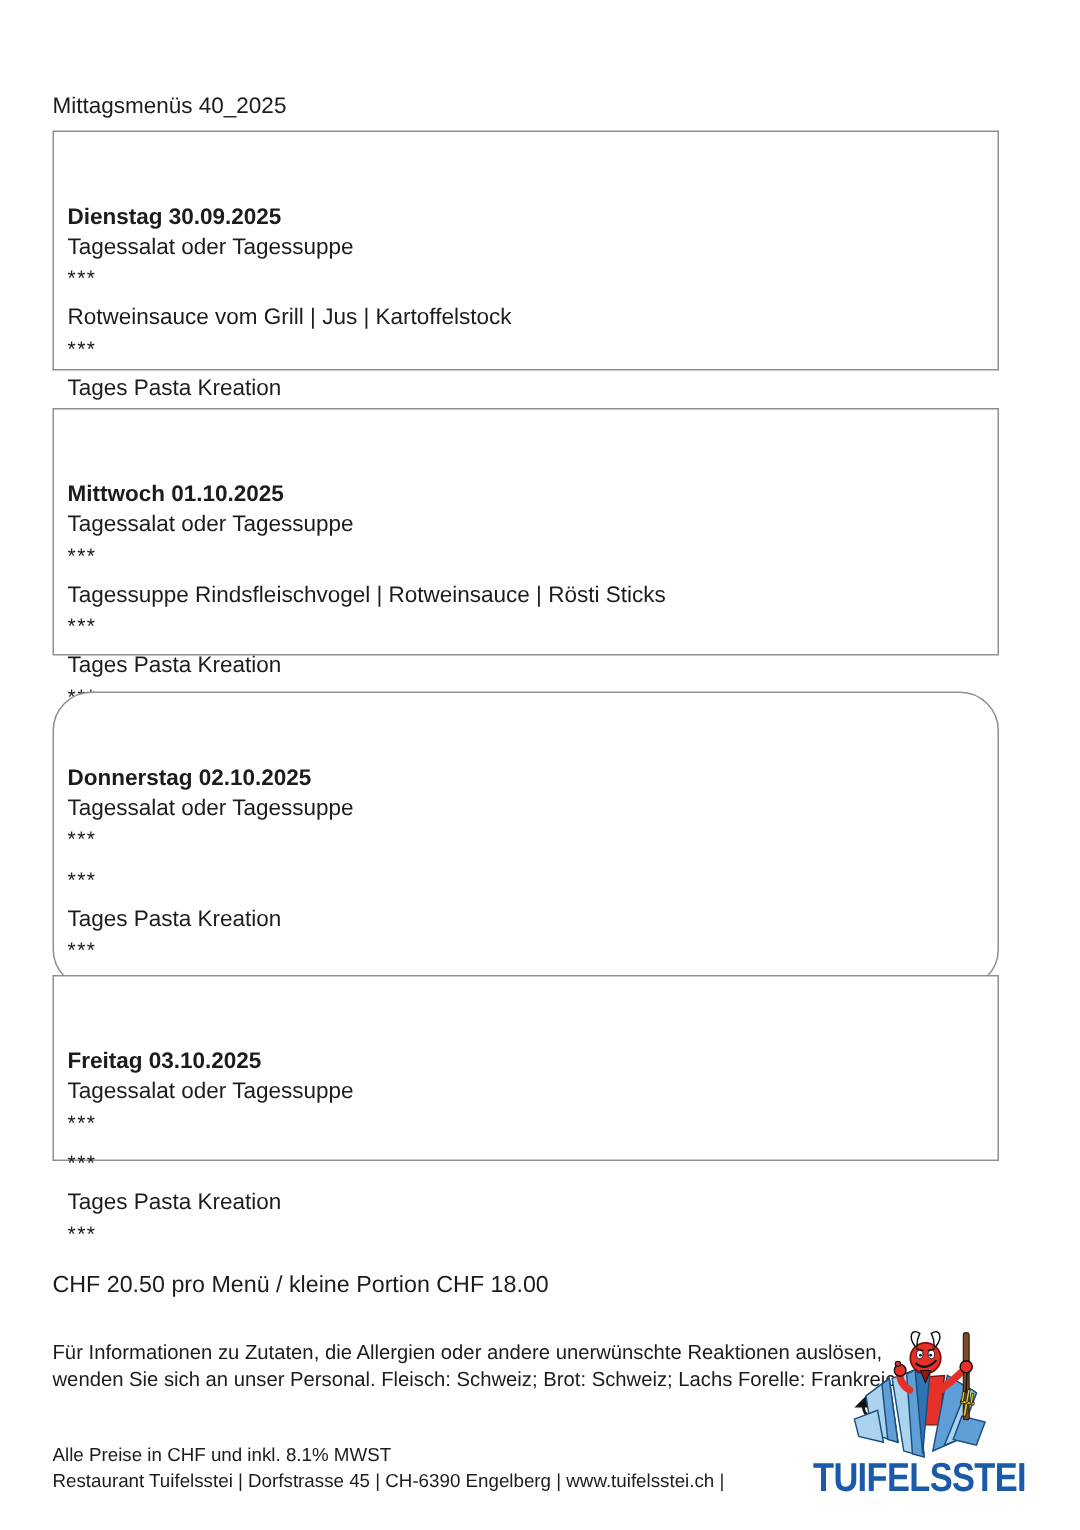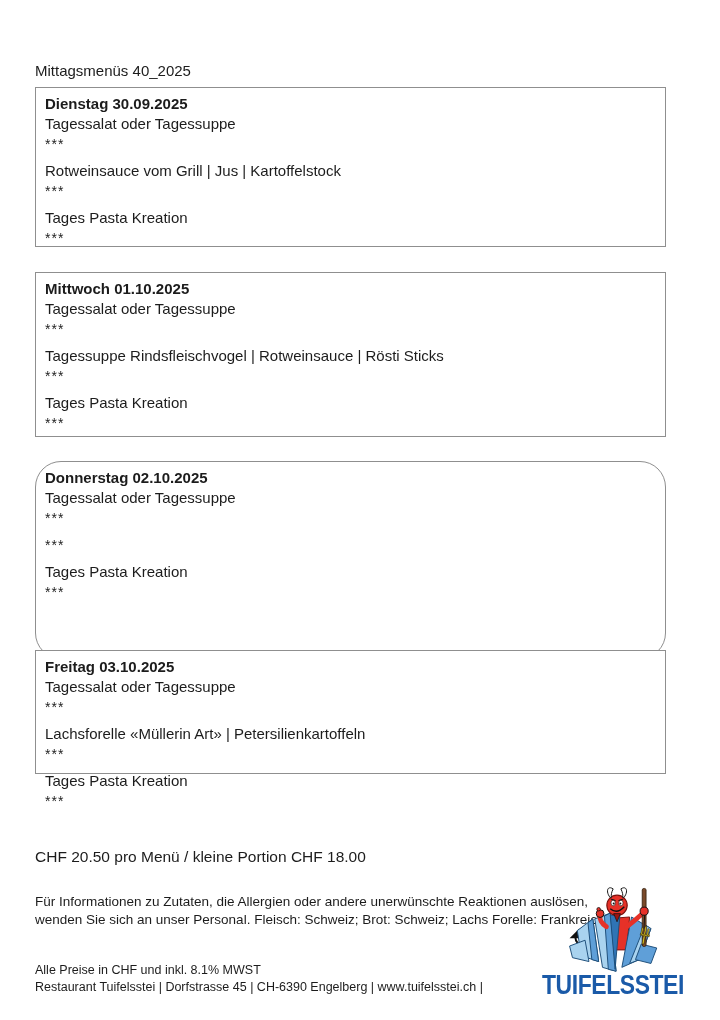--- a/index.html
+++ b/index.html
@@ -24,21 +24,21 @@
     border: 1px solid #8f8f8f;
     background: #ffffff;
     padding: 6px 9px 0 9px;
     font-size: 15px;
     line-height: 20px;
   }
   .menu-box.b1 { top: 87px;  height: 160px; }
   .menu-box.b2 { top: 272px; height: 165px; }
   .menu-box.b3 { top: 461px; height: 198px; border-radius: 26px; }
   .menu-box.b4 { top: 650px; height: 124px; }
-  .menu-day { font-weight: bold; }
+  .menu-day { font-weight: bold; margin-top: 41px; }
   .menu-sep { font-size: 14px; letter-spacing: 1px; margin-bottom: 7px; }
   .pricing-line {
     position: absolute;
     left: 35px; top: 848px;
     font-size: 15.5px;
   }
   .allergy-note {
     position: absolute;
     left: 35px; top: 893px;
     font-size: 13.5px;
@@ -98,21 +98,20 @@
   <div class="menu-sep">***</div>
   <div class="menu-sep">***</div>
   <div class="menu-item">Tages Pasta Kreation</div>
   <div class="menu-sep">***</div>
 </div>
 
 <div class="menu-box b4">
   <div class="menu-day">Freitag 03.10.2025</div>
   <div class="menu-item">Tagessalat oder Tagessuppe</div>
   <div class="menu-sep">***</div>
-  <div class="menu-item">Lachsforelle «Müllerin Art» | Petersilienkartoffeln</div>
   <div class="menu-sep">***</div>
   <div class="menu-item">Tages Pasta Kreation</div>
   <div class="menu-sep">***</div>
 </div>
 
 <div class="pricing-line">CHF 20.50 pro Menü / kleine Portion CHF 18.00</div>
 
 <div class="allergy-note">
   <div>Für Informationen zu Zutaten, die Allergien oder andere unerwünschte Reaktionen auslösen,</div>
   <div>wenden Sie sich an unser Personal. Fleisch: Schweiz; Brot: Schweiz; Lachs Forelle: Frankreich</div>

